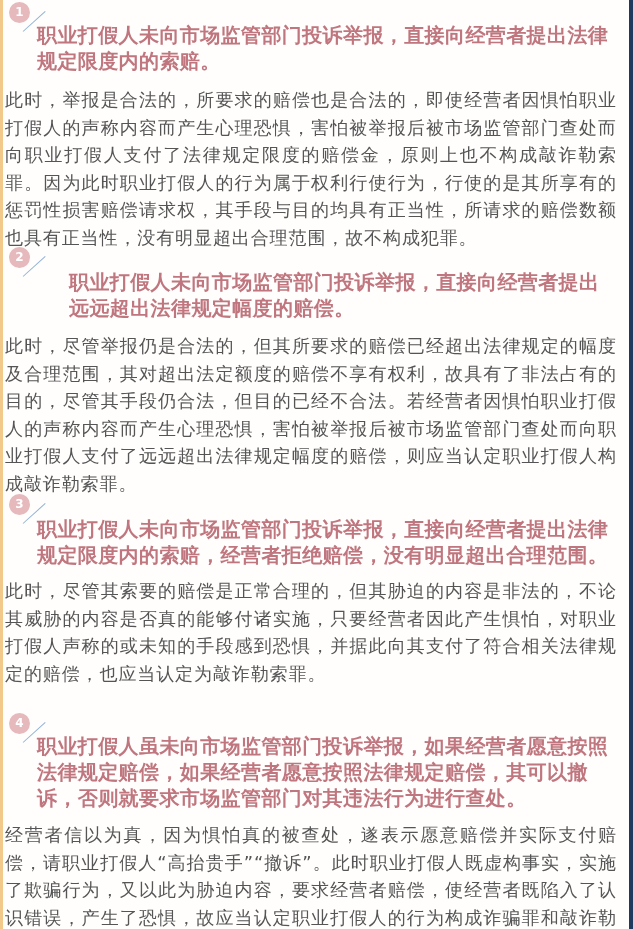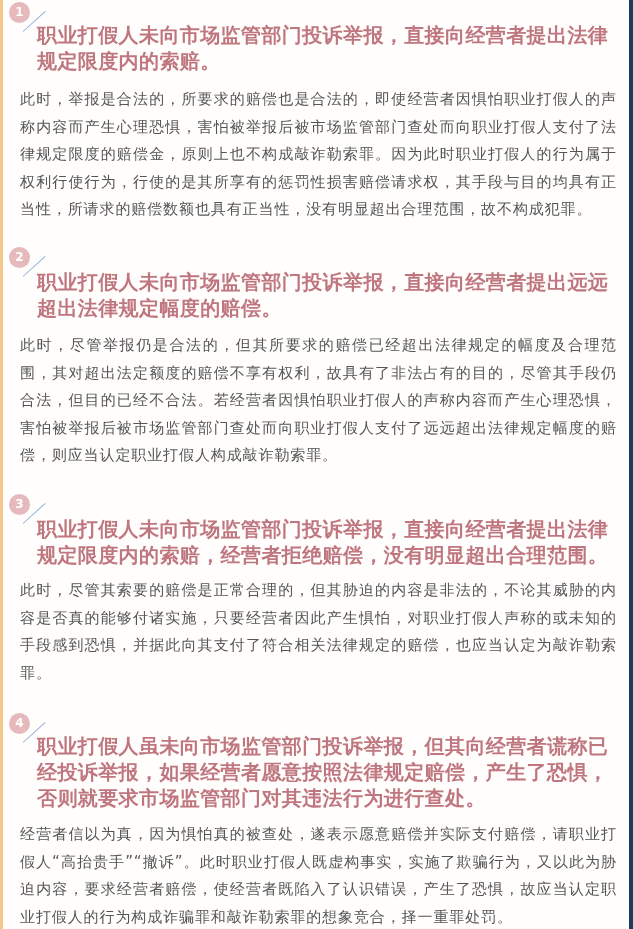--- a/index.html
+++ b/index.html
@@ -24,51 +24,51 @@
   .slash {
     position: absolute; left: 20px; width: 30px; height: 1px;
     background: #8fb2d6; transform-origin: left center;
   }
   .heading {
     position: absolute; left: 34px; right: 10px;
     color: #c0767e; font-weight: bold; font-size: 20px; line-height: 26px;
     letter-spacing: 0.4px;
   }
   .body-text {
-    position: absolute; left: 17px; right: 12px;
-    color: #555555; font-size: 15px; line-height: 27.6px; letter-spacing: 0.9px;
+    position: absolute; left: 2px; right: 12px;
+    color: #555555; font-size: 18px; line-height: 27.6px; letter-spacing: 0.9px;
     text-align: justify;
   }
 </style>
 </head>
 <body>
 
 <div class="frame">
 
   <div class="section" style="top:0;">
     <div class="badge" style="top:2px;">1</div>
     <div class="slash" style="top:31px; transform: rotate(-42deg);"></div>
     <div class="heading" style="top:22px;">职业打假人未向市场监管部门投诉举报，直接向经营者提出法律规定限度内的索赔。</div>
     <div class="body-text" style="top:86px;">此时，举报是合法的，所要求的赔偿也是合法的，即使经营者因惧怕职业打假人的声称内容而产生心理恐惧，害怕被举报后被市场监管部门查处而向职业打假人支付了法律规定限度的赔偿金，原则上也不构成敲诈勒索罪。因为此时职业打假人的行为属于权利行使行为，行使的是其所享有的惩罚性损害赔偿请求权，其手段与目的均具有正当性，所请求的赔偿数额也具有正当性，没有明显超出合理范围，故不构成犯罪。</div>
   </div>
 
   <div class="section" style="top:245px;">
     <div class="badge" style="top:2px;">2</div>
     <div class="slash" style="top:31px; transform: rotate(-42deg);"></div>
-    <div class="heading" style="top:24px;">职业打假人未向市场监管部门投诉举报，直接向经营者提出远远超出法律规定幅度的赔偿。</div>
+    <div class="heading" style="top:24px;margin-left:32px;">职业打假人未向市场监管部门投诉举报，直接向经营者提出远远超出法律规定幅度的赔偿。</div>
     <div class="body-text" style="top:87px;">此时，尽管举报仍是合法的，但其所要求的赔偿已经超出法律规定的幅度及合理范围，其对超出法定额度的赔偿不享有权利，故具有了非法占有的目的，尽管其手段仍合法，但目的已经不合法。若经营者因惧怕职业打假人的声称内容而产生心理恐惧，害怕被举报后被市场监管部门查处而向职业打假人支付了远远超出法律规定幅度的赔偿，则应当认定职业打假人构成敲诈勒索罪。</div>
   </div>
 
   <div class="section" style="top:492px;">
     <div class="badge" style="top:2px;">3</div>
     <div class="slash" style="top:31px; transform: rotate(-42deg);"></div>
     <div class="heading" style="top:24px;">职业打假人未向市场监管部门投诉举报，直接向经营者提出法律规定限度内的索赔，经营者拒绝赔偿，没有明显超出合理范围。</div>
     <div class="body-text" style="top:85px;">此时，尽管其索要的赔偿是正常合理的，但其胁迫的内容是非法的，不论其威胁的内容是否真的能够付诸实施，只要经营者因此产生惧怕，对职业打假人声称的或未知的手段感到恐惧，并据此向其支付了符合相关法律规定的赔偿，也应当认定为敲诈勒索罪。</div>
   </div>
 
   <div class="section" style="top:711px;">
     <div class="badge" style="top:2px;">4</div>
     <div class="slash" style="top:31px; transform: rotate(-42deg);"></div>
-    <div class="heading" style="top:22px;">职业打假人虽未向市场监管部门投诉举报，但其向经营者谎称已经投诉举报，如果经营者愿意按照法律规定赔偿，产生了恐惧，否则就要求市场监管部门对其违法行为进行查处。</div>
+    <div class="heading" style="top:22px;">职业打假人虽未向市场监管部门投诉举报，如果经营者愿意按照法律规定赔偿，如果经营者愿意按照法律规定赔偿，其可以撤诉，否则就要求市场监管部门对其违法行为进行查处。</div>
     <div class="body-text" style="top:110px;">经营者信以为真，因为惧怕真的被查处，遂表示愿意赔偿并实际支付赔偿，请职业打假人“高抬贵手”“撤诉”。此时职业打假人既虚构事实，实施了欺骗行为，又以此为胁迫内容，要求经营者赔偿，使经营者既陷入了认识错误，产生了恐惧，故应当认定职业打假人的行为构成诈骗罪和敲诈勒索罪的想象竞合，择一重罪处罚。</div>
   </div>
 
 </div>
 
 </body></html>

